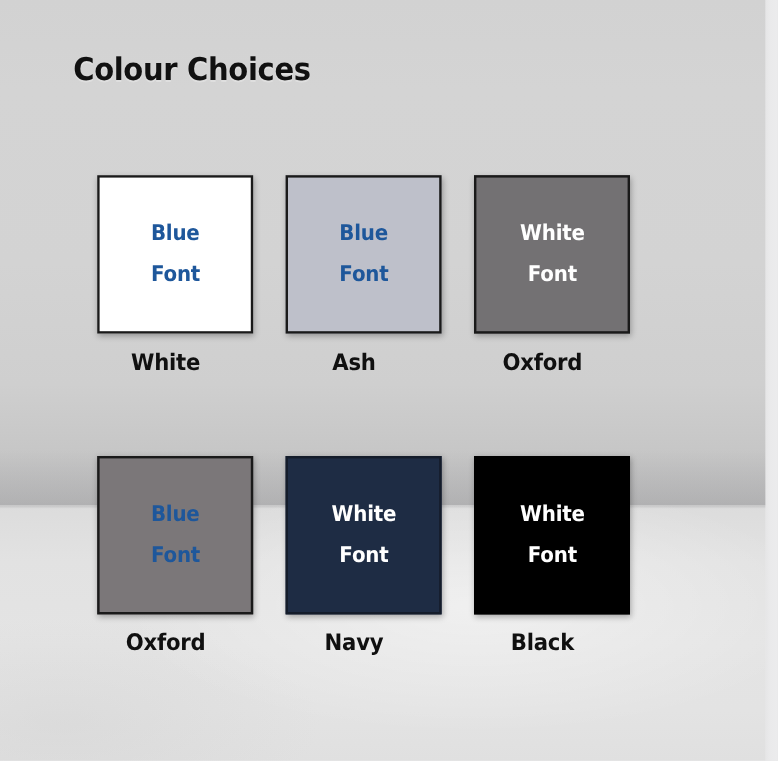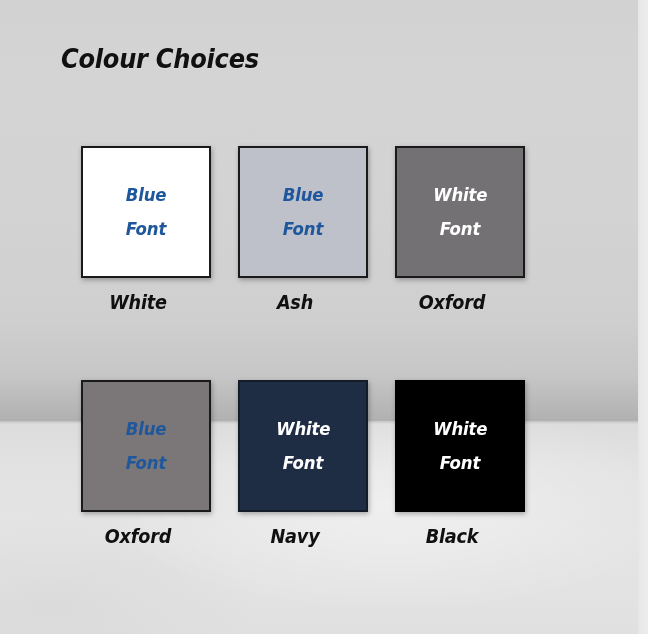--- a/index.html
+++ b/index.html
@@ -14,21 +14,20 @@
     font-family: "DejaVu Sans", sans-serif;
     background: #e9e9ea;
   }
 
   
   #scene {
     position: relative;
     width: 648px;
     height: 634px;
     overflow: hidden;
-    font-style: italic;
   }
   .backdrop-wall {
     position: absolute;
     left: 0; top: 0;
     width: 638px;
     height: 421px;
     background:
       linear-gradient(180deg,
         #d2d2d2 0%,
         #d4d4d4 18%,

